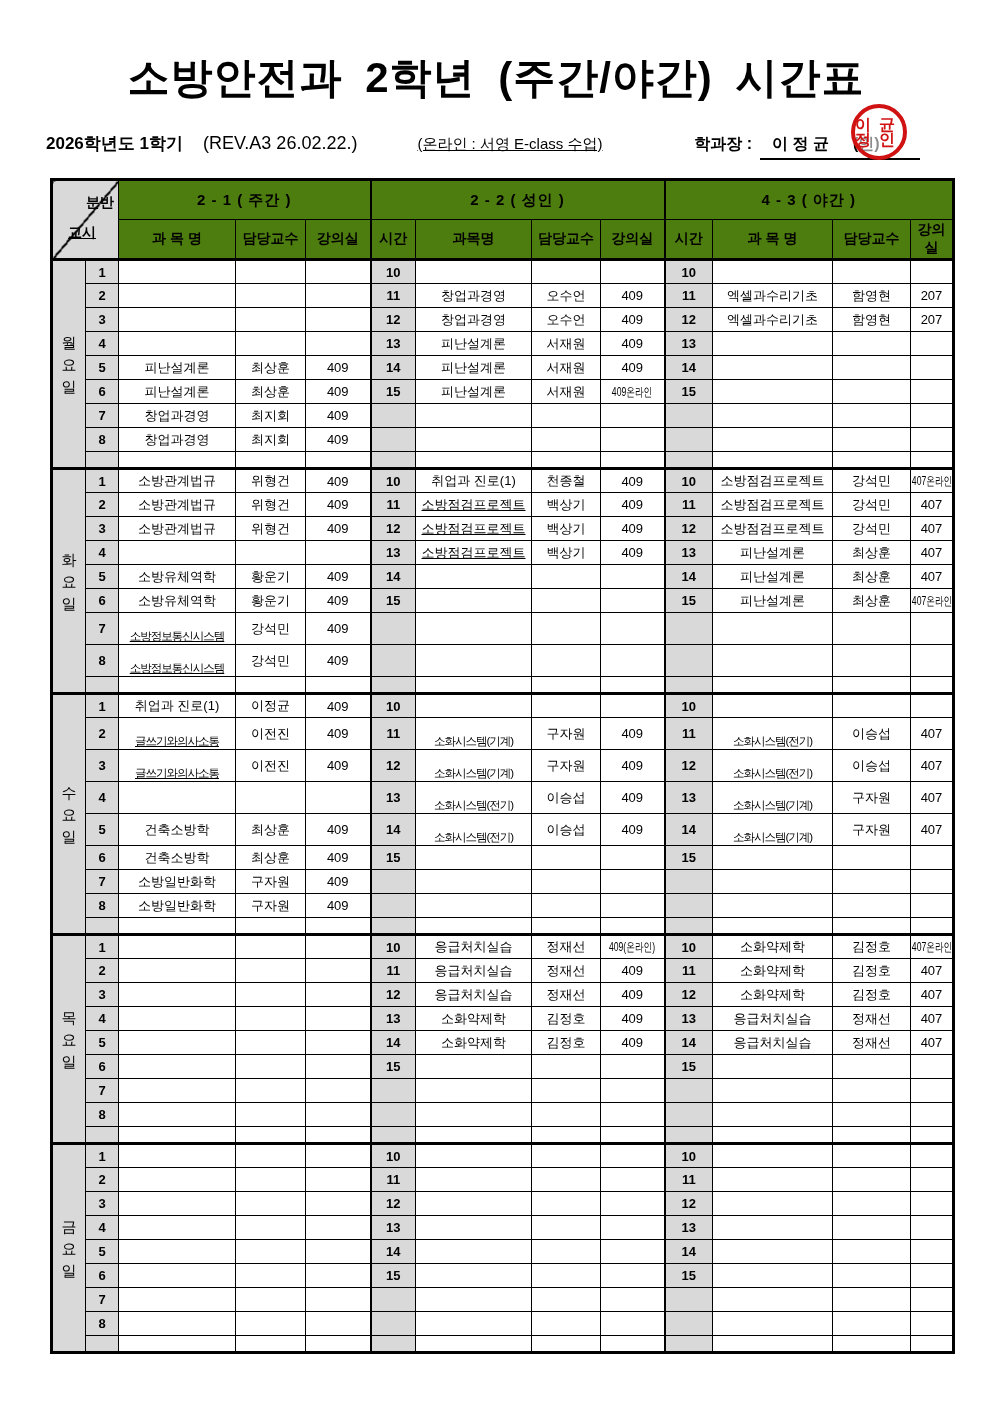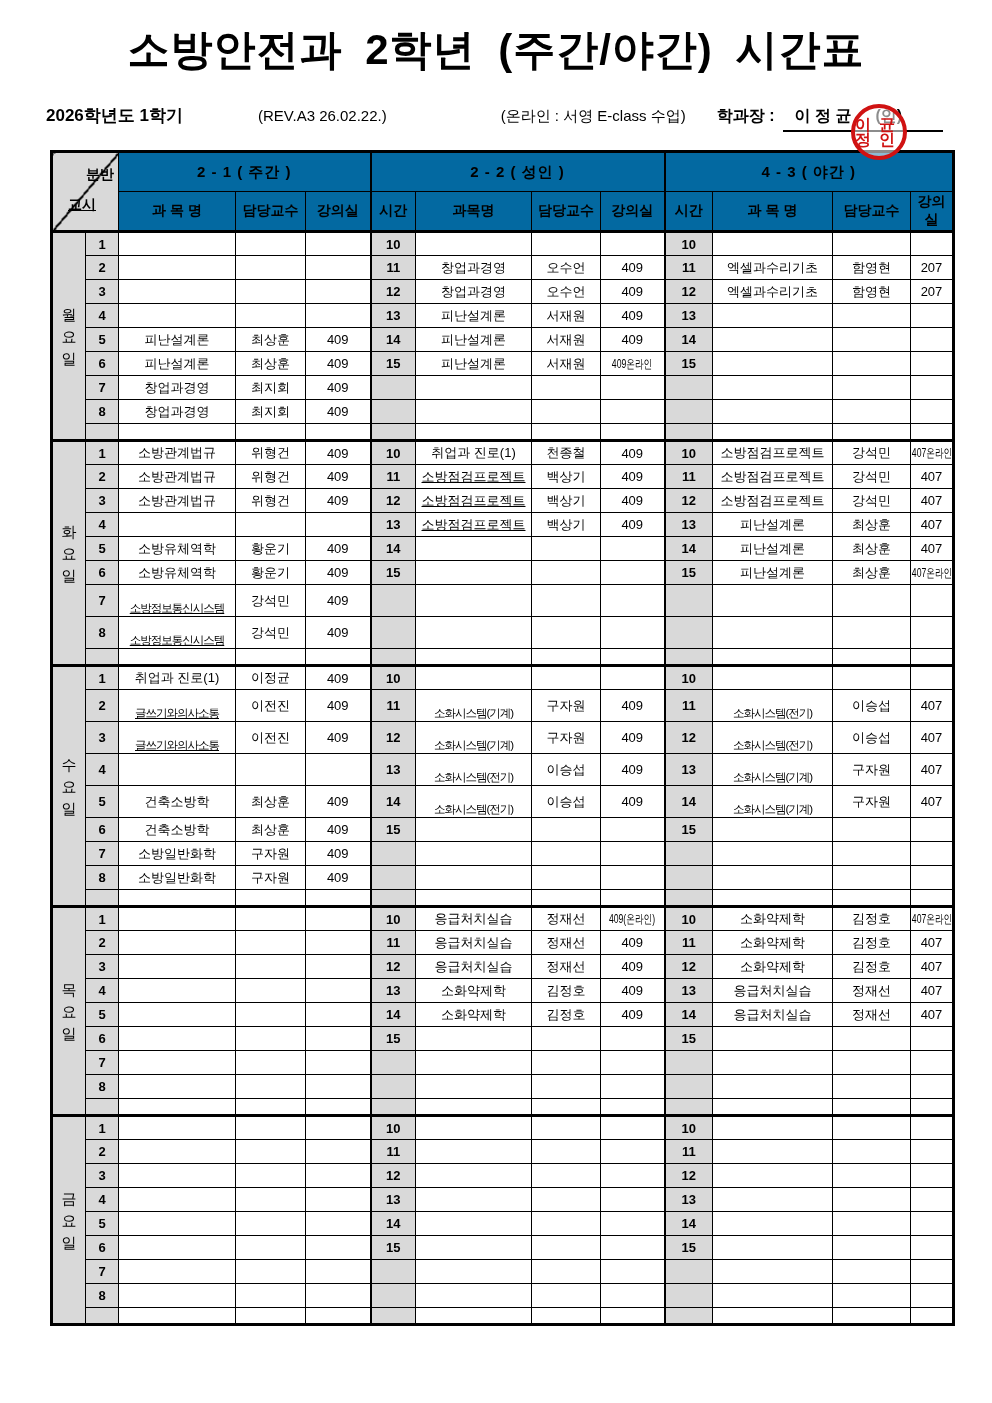--- a/index.html
+++ b/index.html
@@ -1,31 +1,31 @@
 <!DOCTYPE html>
 <html><head>
 <meta charset="utf-8">
 <style>
   * { box-sizing: border-box; }
   html, body { margin: 0; padding: 0; background: #ffffff; }
   body { font-family: "Liberation Sans", "DejaVu Sans", sans-serif; color: #000; }
   .page { position: relative; width: 992px; height: 1403px; background: #fff; overflow: hidden; }
 
   .title {
-    padding-top: 22px; text-align: center;
+    padding-top: 50px; text-align: center;
     font-size: 42px; font-weight: bold; letter-spacing: 1px; word-spacing: 10px;
   }
 
   .info {
     display: flex; align-items: baseline; white-space: nowrap;
-    margin: 26px 72px 0 46px; font-size: 15px; gap: 31px;
+    margin: 26px 72px 0 46px; font-size: 15px;
   }
   .sem { font-weight: bold; font-size: 17px; }
-  .rev { margin-left: 44px; font-size: 15px; }
-  .online { margin-left: 83px; font-size: 15px; }
+  .rev { margin-left: 20px; font-size: 18px; }
+  .online { margin-left: 60px; font-size: 15px; text-decoration: underline; }
   .head-group { margin-left: auto; font-weight: bold; font-size: 16px; }
   .head-name {
     display: inline-block; border-bottom: 2px solid #000;
     padding: 0 4px 3px 12px; margin-left: 8px; min-width: 160px;
   }
   .seal-suffix { margin-left: 24px; font-weight: bold; }
 
   .stamp {
     position: absolute; left: 851px; top: 104px; width: 56px; height: 56px;
     border: 4px solid #d01212; border-radius: 50%;
@@ -36,21 +36,21 @@
   }
 
   table.timetable {
     border-collapse: collapse; table-layout: fixed;
     margin: 18px 0 0 50px; border: 3px solid #000;
   }
   .timetable th, .timetable td {
     border: 1px solid #000; padding: 0;
     text-align: center; vertical-align: middle; overflow: hidden;
   }
-  thead th { background: #0369a1; font-weight: bold; height: 40px; font-size: 14px; }
+  thead th { background: #4d7c0f; font-weight: bold; height: 40px; font-size: 14px; }
   th.sec-title { font-size: 15px; letter-spacing: 1px; }
   thead tr.cols th, th.corner { border-bottom: 3px solid #000; }
 
   th.corner {
     position: relative; background: #d9d9d9;
     background-image: linear-gradient(to bottom right,
       transparent calc(50% - 1px), #000 calc(50% - 1px),
       #000 calc(50% + 1px), transparent calc(50% + 1px));
   }
   th.corner .c-top { position: absolute; top: 13px; right: 4px; font-size: 14px; text-align: center; }

